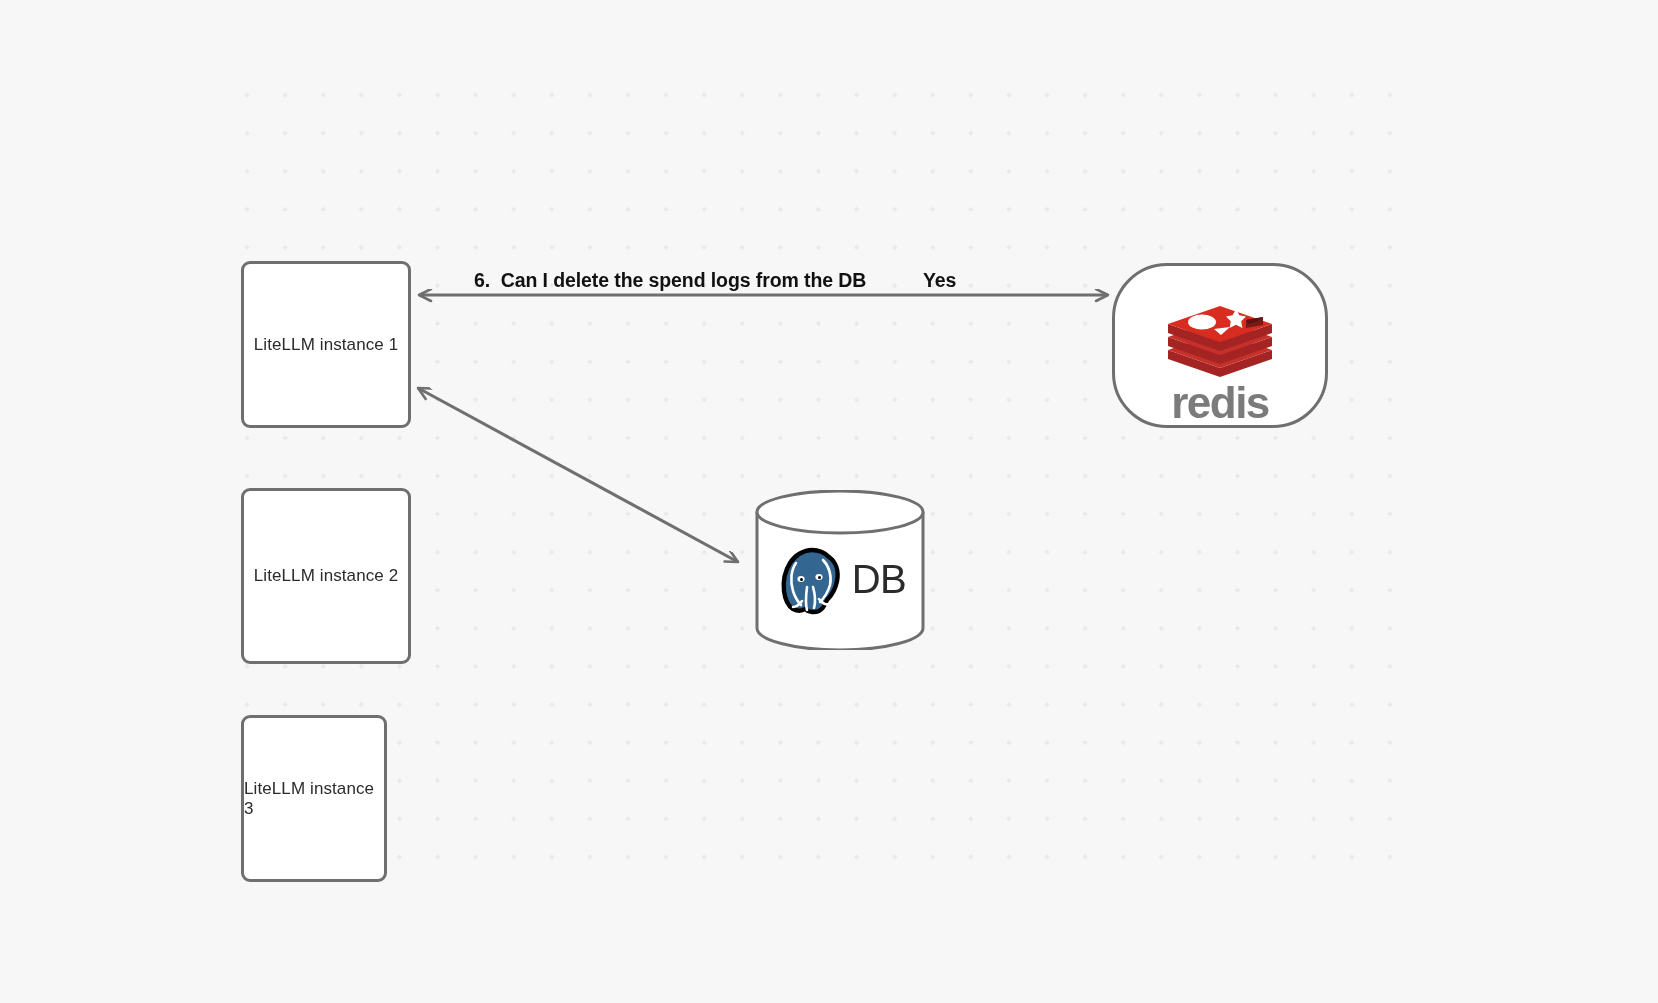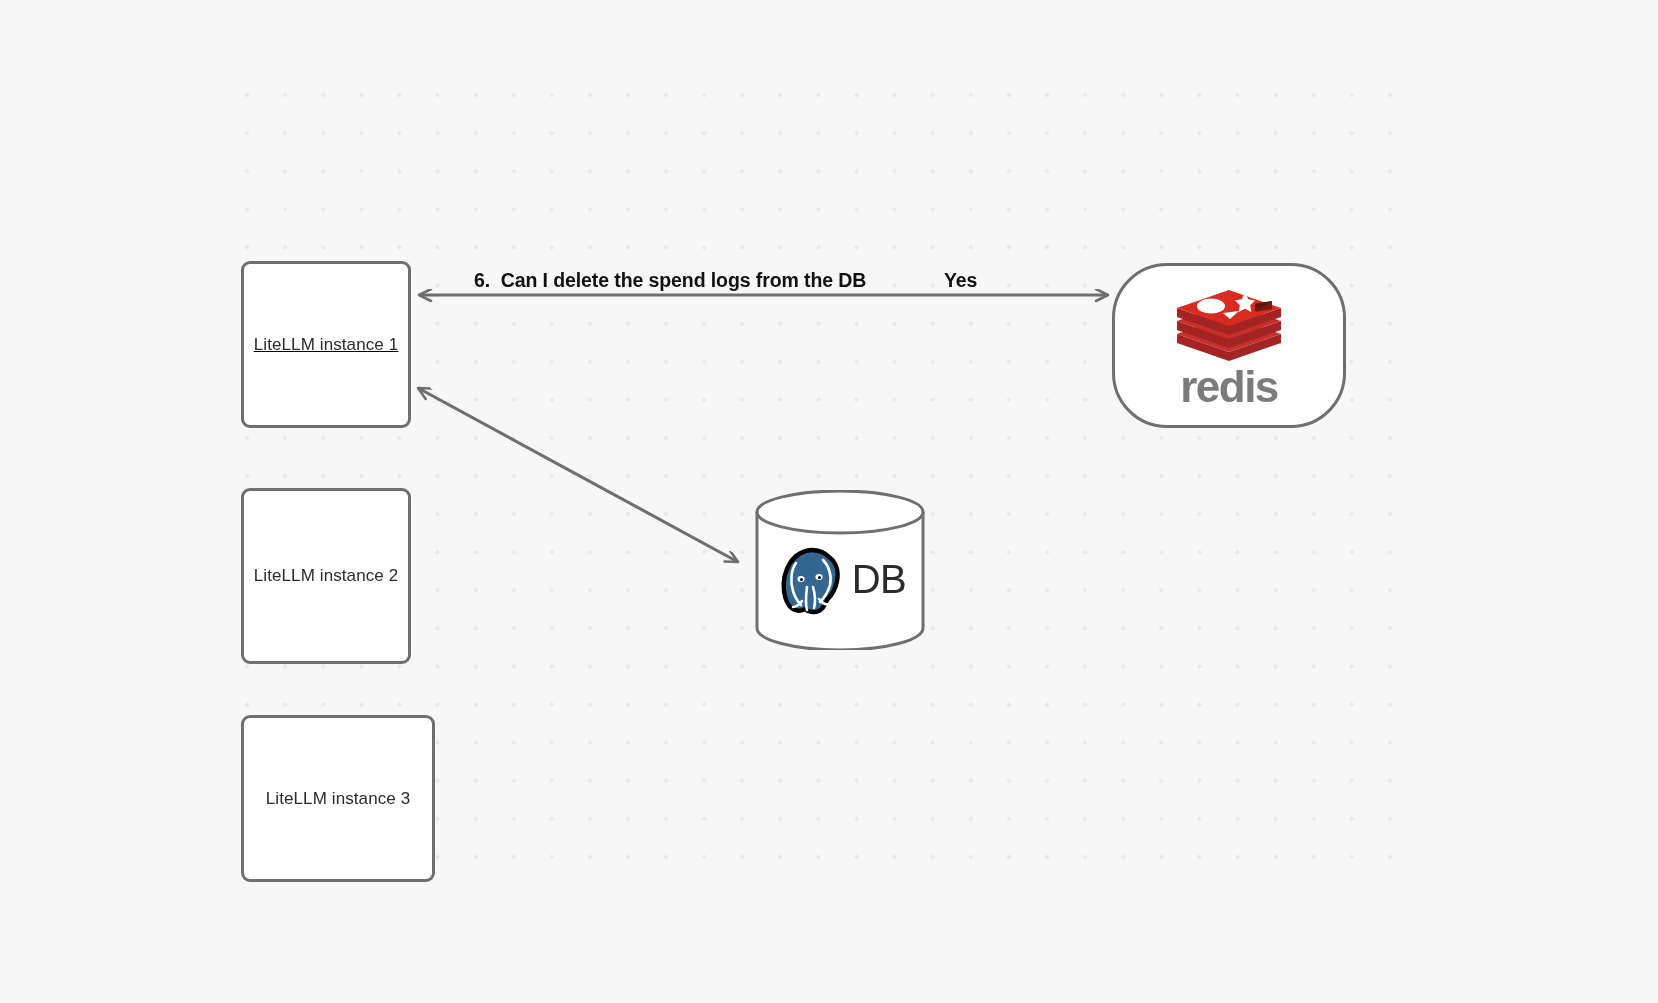--- a/index.html
+++ b/index.html
@@ -39,39 +39,39 @@
     display: flex;
     align-items: center;
     justify-content: center;
   }
   .node-label {
     font-size: 17px;
     color: #2b2b2b;
     font-family: "Liberation Sans", sans-serif;
     letter-spacing: 0.1px;
   }
-  #box-instance-1 { left: 241px; top: 261px; width: 170px; height: 167px; text-decoration: underline; }
+  #box-instance-1 { left: 241px; top: 261px; width: 170px; height: 167px; }
   #box-instance-2 { left: 241px; top: 488px; width: 170px; height: 176px; }
-  #box-instance-3 { left: 241px; top: 715px; width: 194px; height: 167px; }
+  #box-instance-3 { left: 241px; top: 715px; width: 146px; height: 167px; }
 
   
   #box-redis {
     position: absolute;
     left: 1112px;
     top: 263px;
-    width: 234px;
+    width: 216px;
     height: 165px;
     background: #ffffff;
     border: 3px solid #6f6f6f;
     border-radius: 55px;
     box-sizing: border-box;
     display: flex;
     flex-direction: column;
     align-items: center;
-    justify-content: center;
+    justify-content: flex-end;
   }
   .redis-logo-wrap {
     display: flex;
     flex-direction: column;
     align-items: center;
     justify-content: center;
     margin-top: 2px;
   }
   .redis-wordmark {
     font-family: "Liberation Sans", sans-serif;
@@ -114,21 +114,21 @@
   .edge-label {
     position: absolute;
     font-family: "Liberation Sans", sans-serif;
     font-weight: bold;
     font-size: 19.5px;
     color: #111111;
     white-space: pre;
     letter-spacing: -0.1px;
   }
   #edge-label-1 { left: 474px; top: 269px; }
-  #edge-label-1b { left: 944px; top: 269px; }
+  #edge-label-1b { left: 923px; top: 269px; }
   #edge-label-2 { left: 552px; top: 435px; }
 
   #edges { position: absolute; left: 0; top: 0; width: 1658px; height: 1003px; pointer-events: none; }
 </style>
 </head>
 <body>
 
 <div id="canvas">
 
   <div id="dot-grid"></div>

